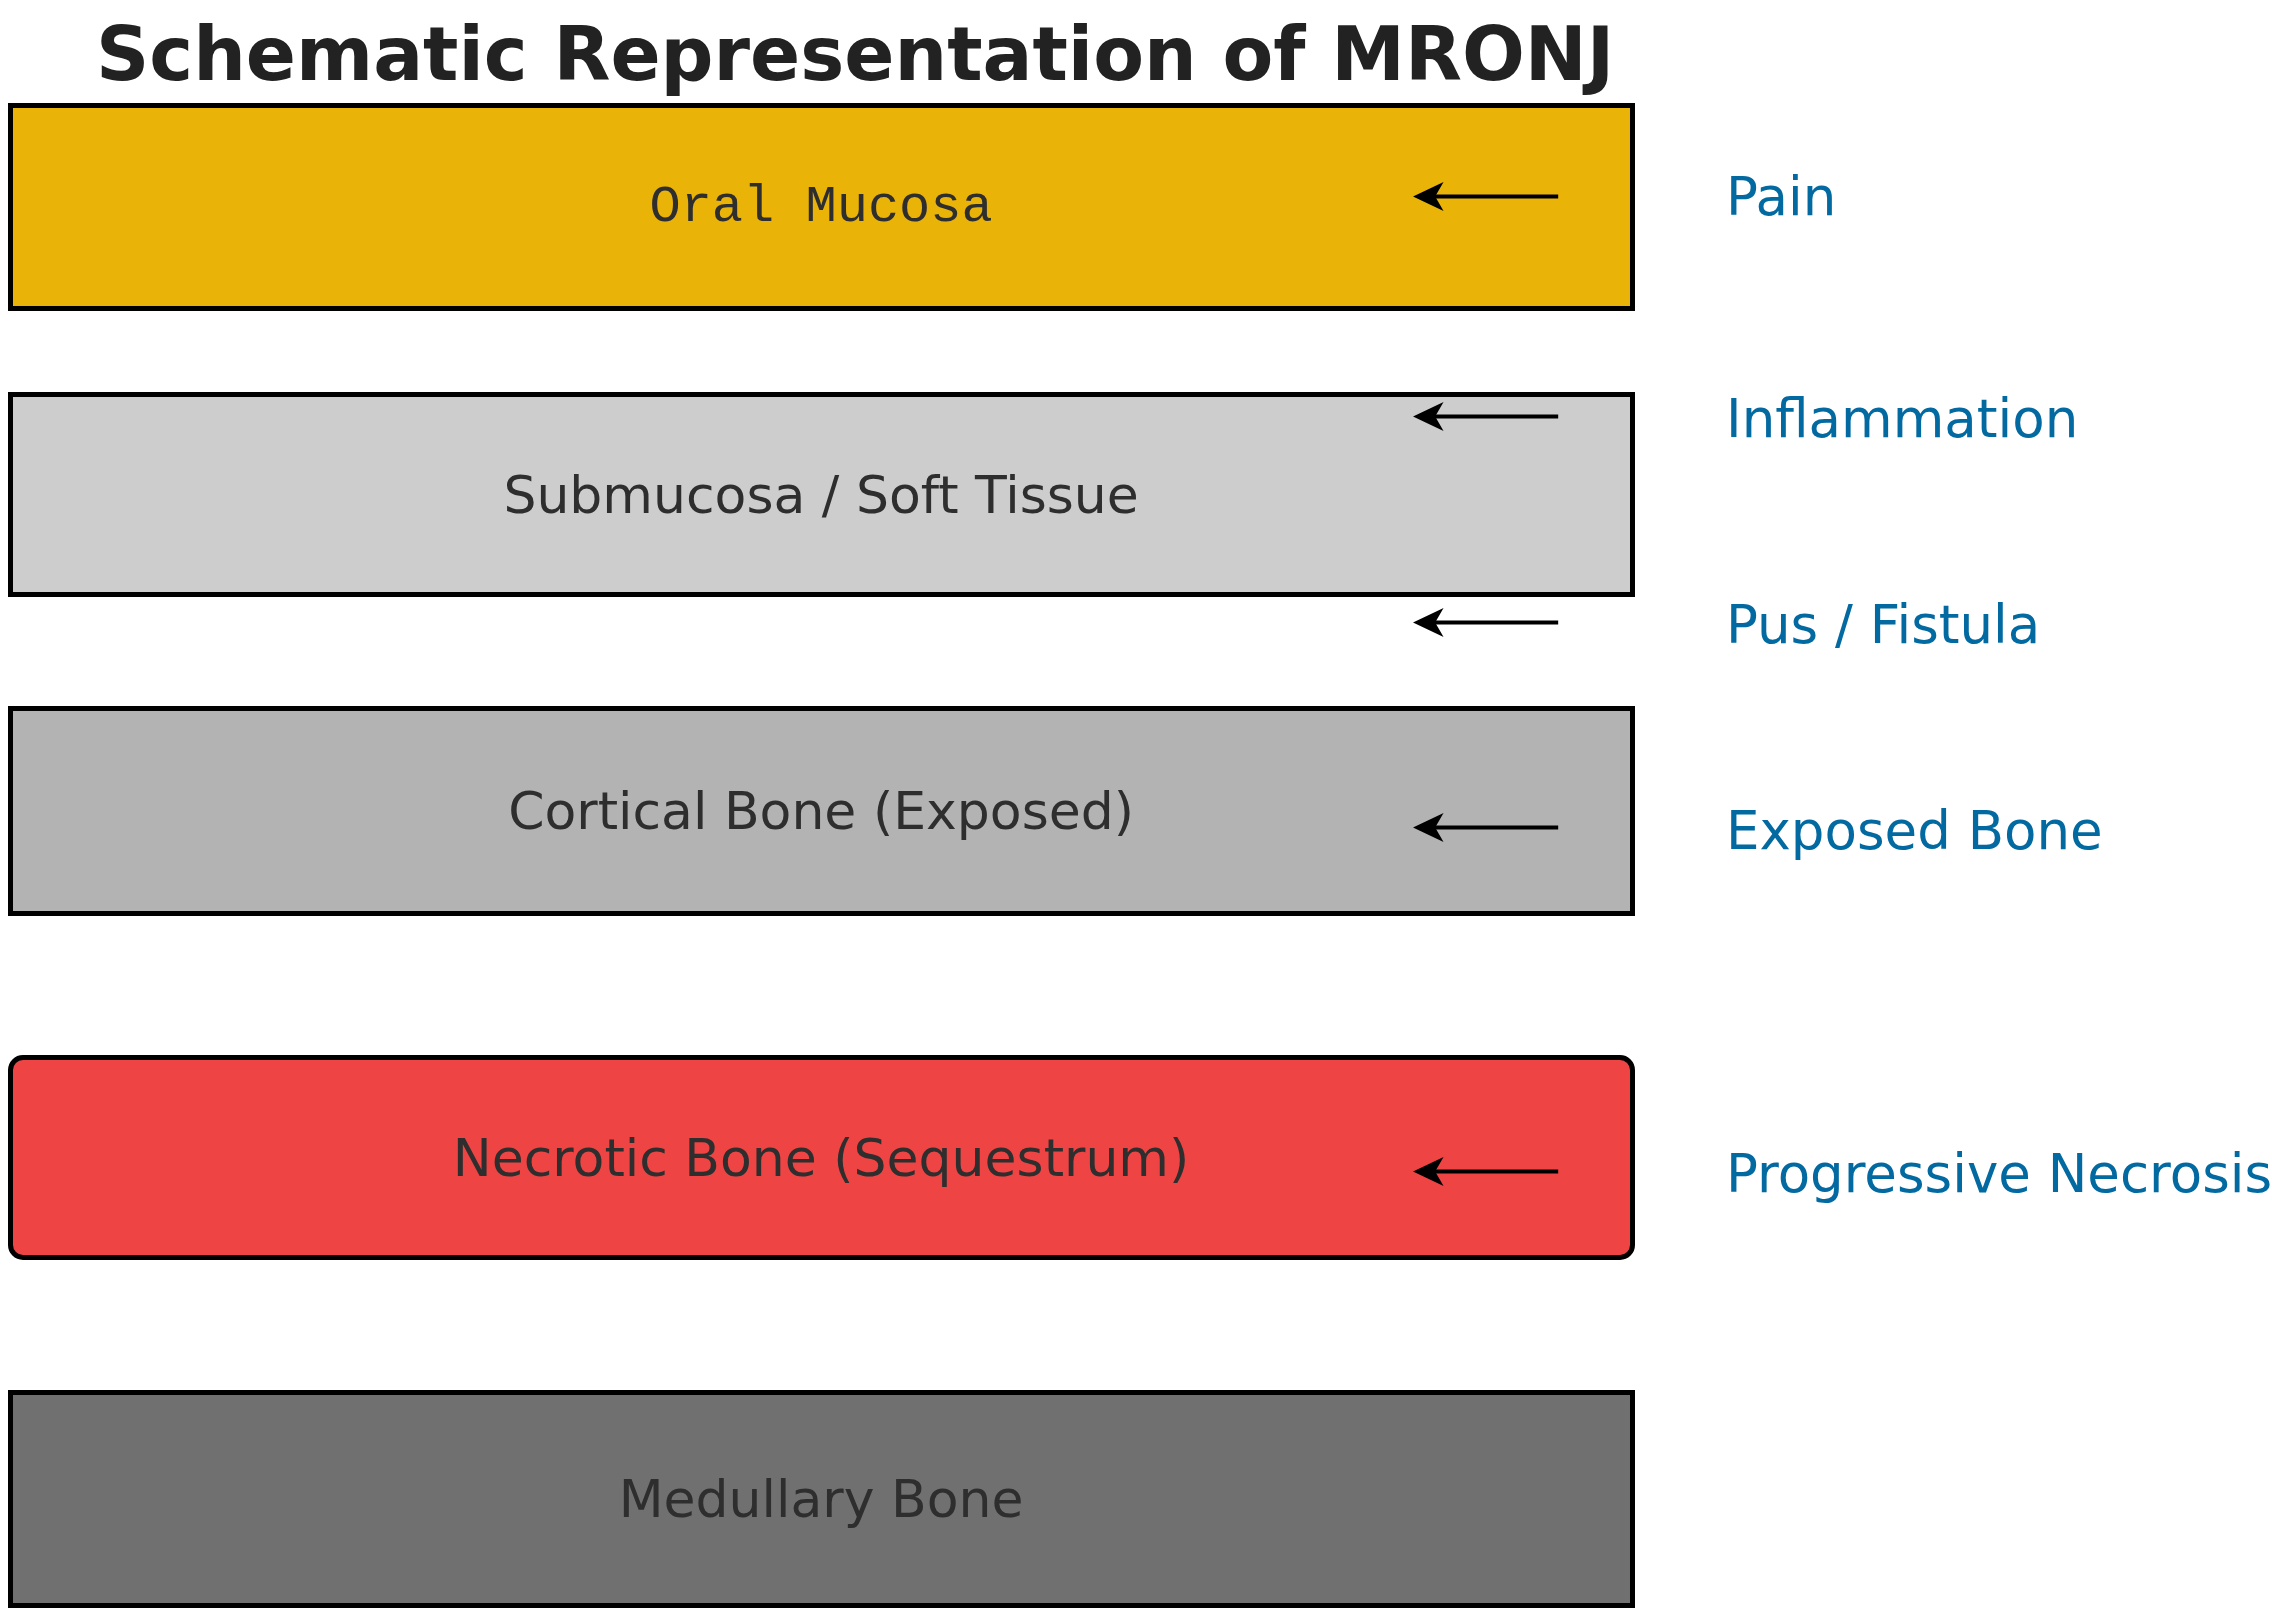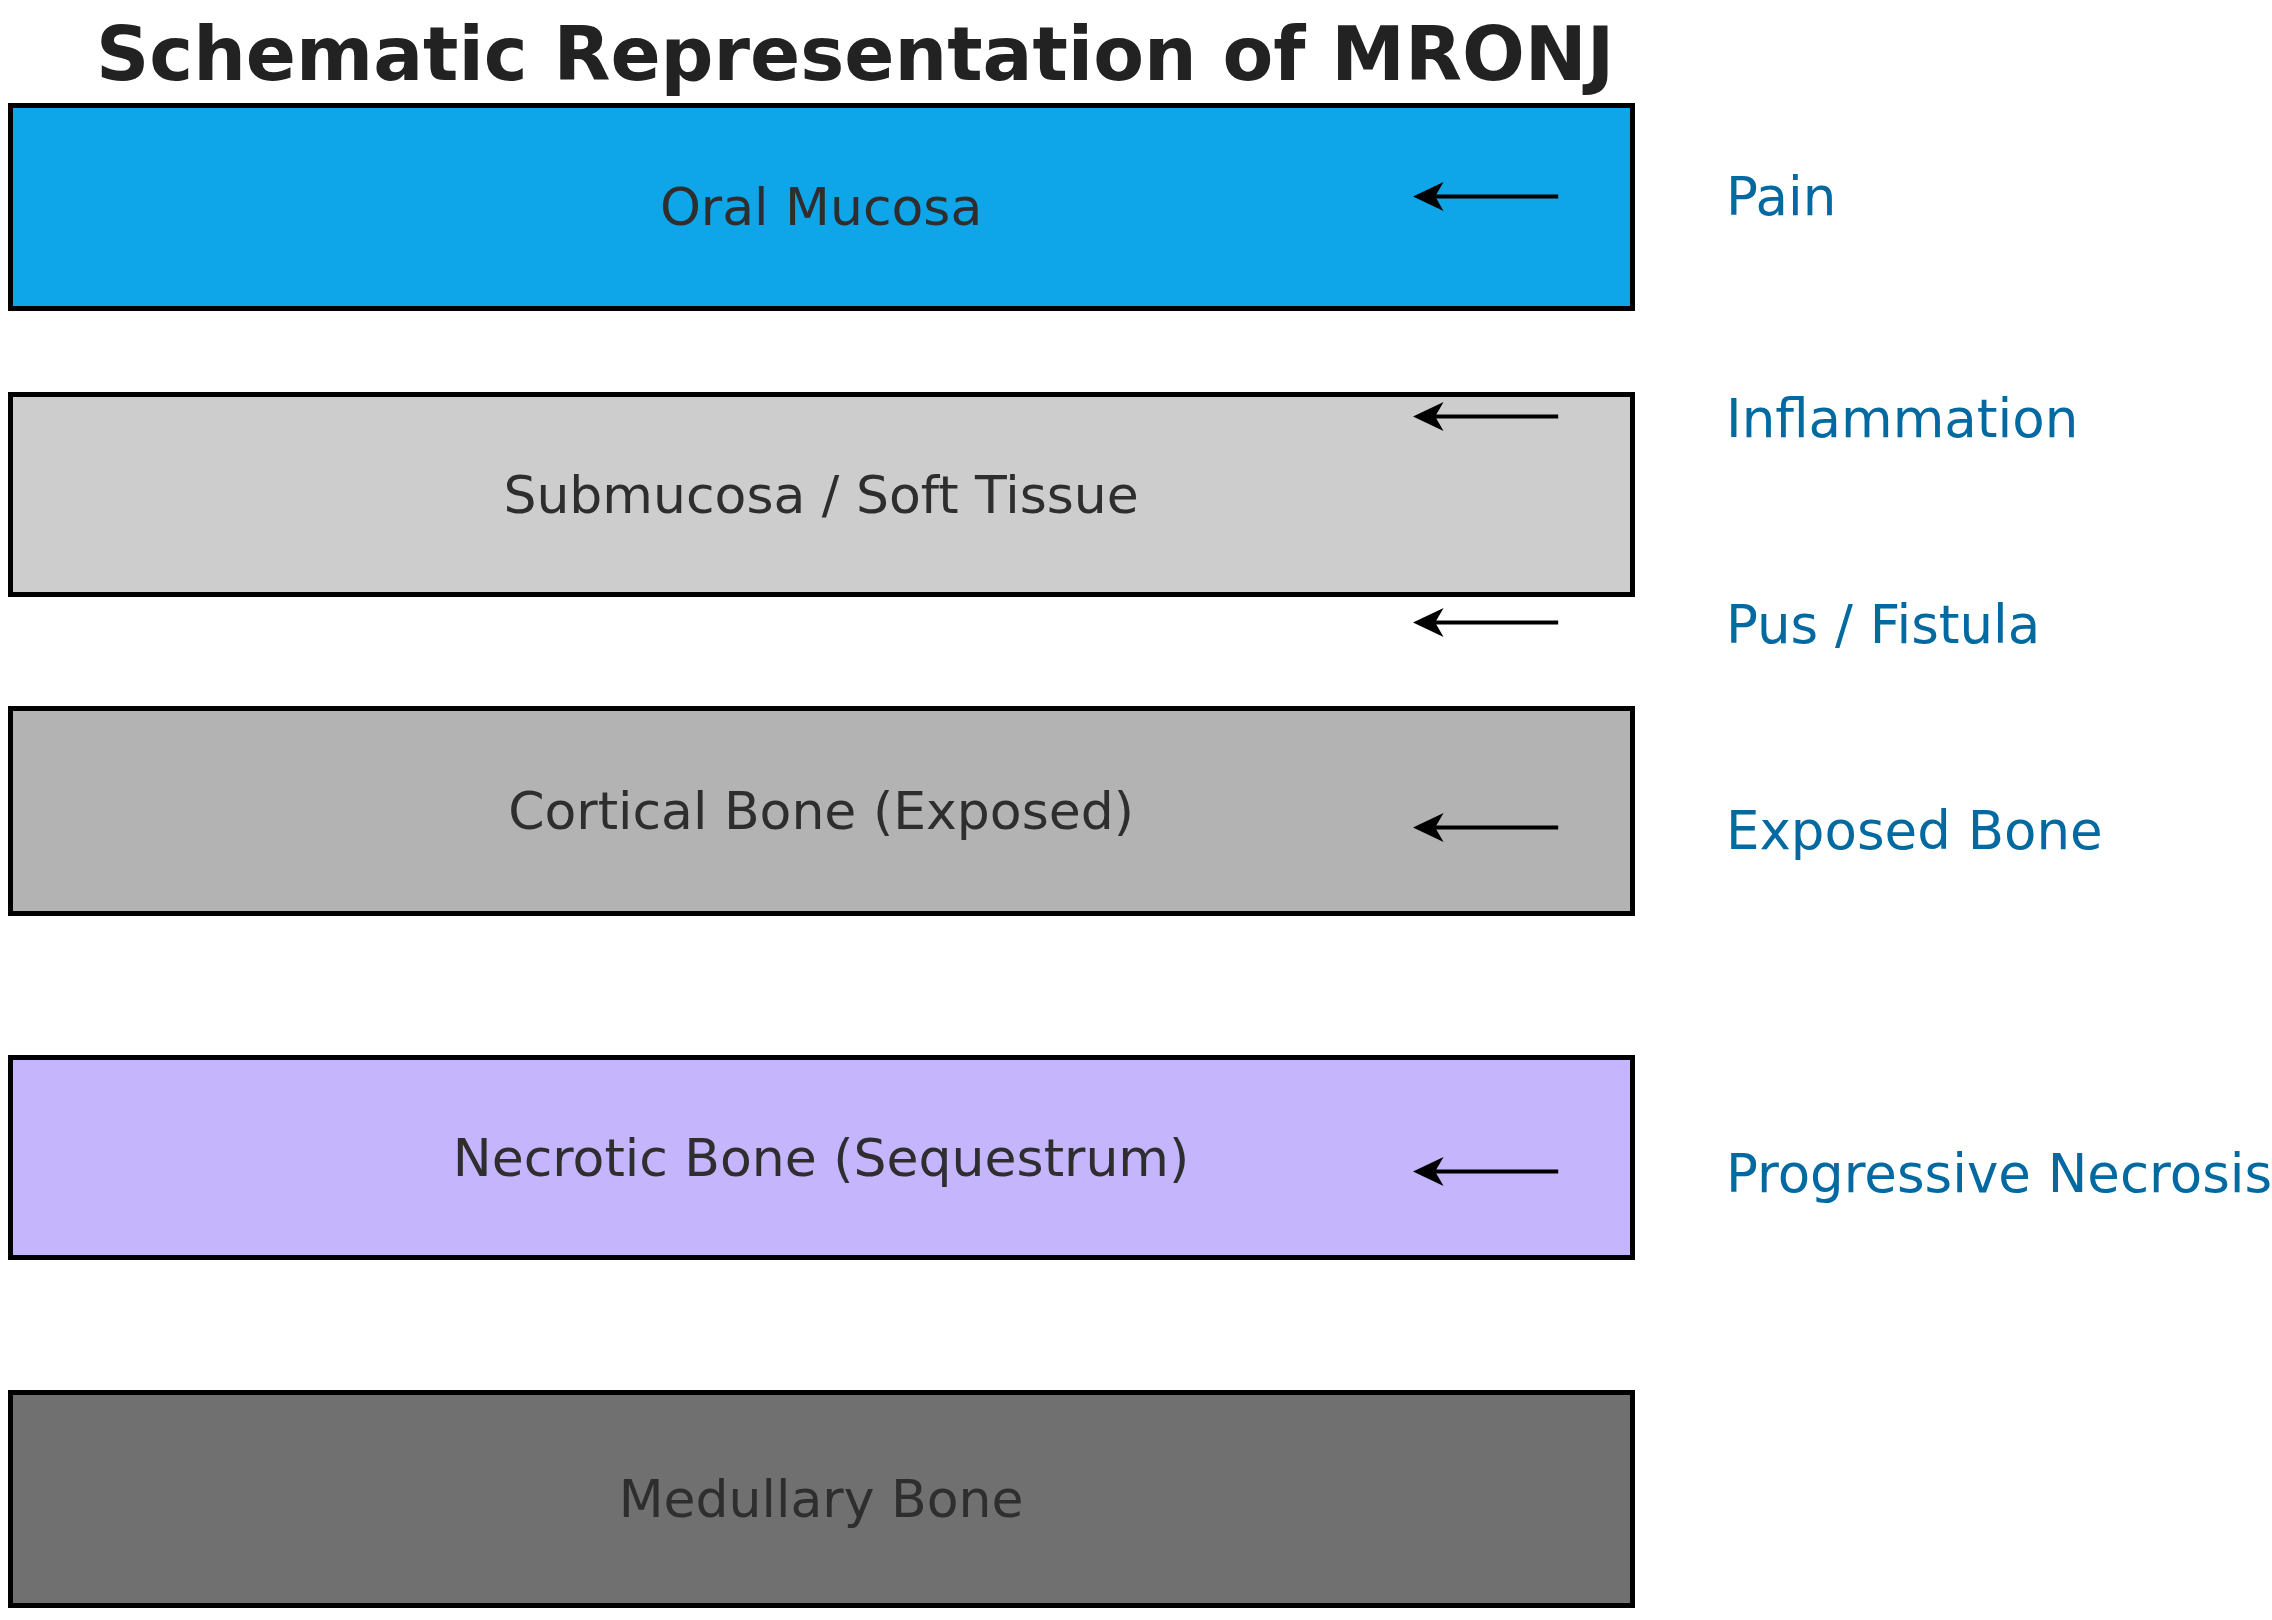--- a/index.html
+++ b/index.html
@@ -75,30 +75,30 @@
   .annotation-4 { top: 784px; }
   .annotation-5 { top: 1127px; }
 </style>
 </head>
 <body>
 
 <div id="canvas">
 
   <div class="title">Schematic Representation of MRONJ</div>
 
-  <div class="layer layer-1" style="background-color: #0ea5e9;">
+  <div class="layer layer-1" style="background-color: #eab308; font-family: Liberation Mono, monospace;">
     <span class="layer-label">Oral Mucosa</span>
   </div>
   <div class="layer layer-2" style="background-color: rgb(205, 205, 205);">
     <span class="layer-label">Submucosa / Soft Tissue</span>
   </div>
   <div class="layer layer-3" style="background-color: rgb(179, 179, 179);">
     <span class="layer-label">Cortical Bone (Exposed)</span>
   </div>
-  <div class="layer layer-4" style="background-color: #c4b5fd;">
+  <div class="layer layer-4" style="background-color: #ef4444; border-radius: 15px;">
     <span class="layer-label">Necrotic Bone (Sequestrum)</span>
   </div>
   <div class="layer layer-5" style="background-color: rgb(112, 112, 112);">
     <span class="layer-label">Medullary Bone</span>
   </div>
 
   <svg class="arrow arrow-1" viewBox="0 0 195 48">
     <line x1="190" y1="24" x2="26" y2="24" stroke="#000" stroke-width="5"></line>
     <polygon points="0,24 40,5 29,24 40,43" fill="#000"></polygon>
   </svg>

